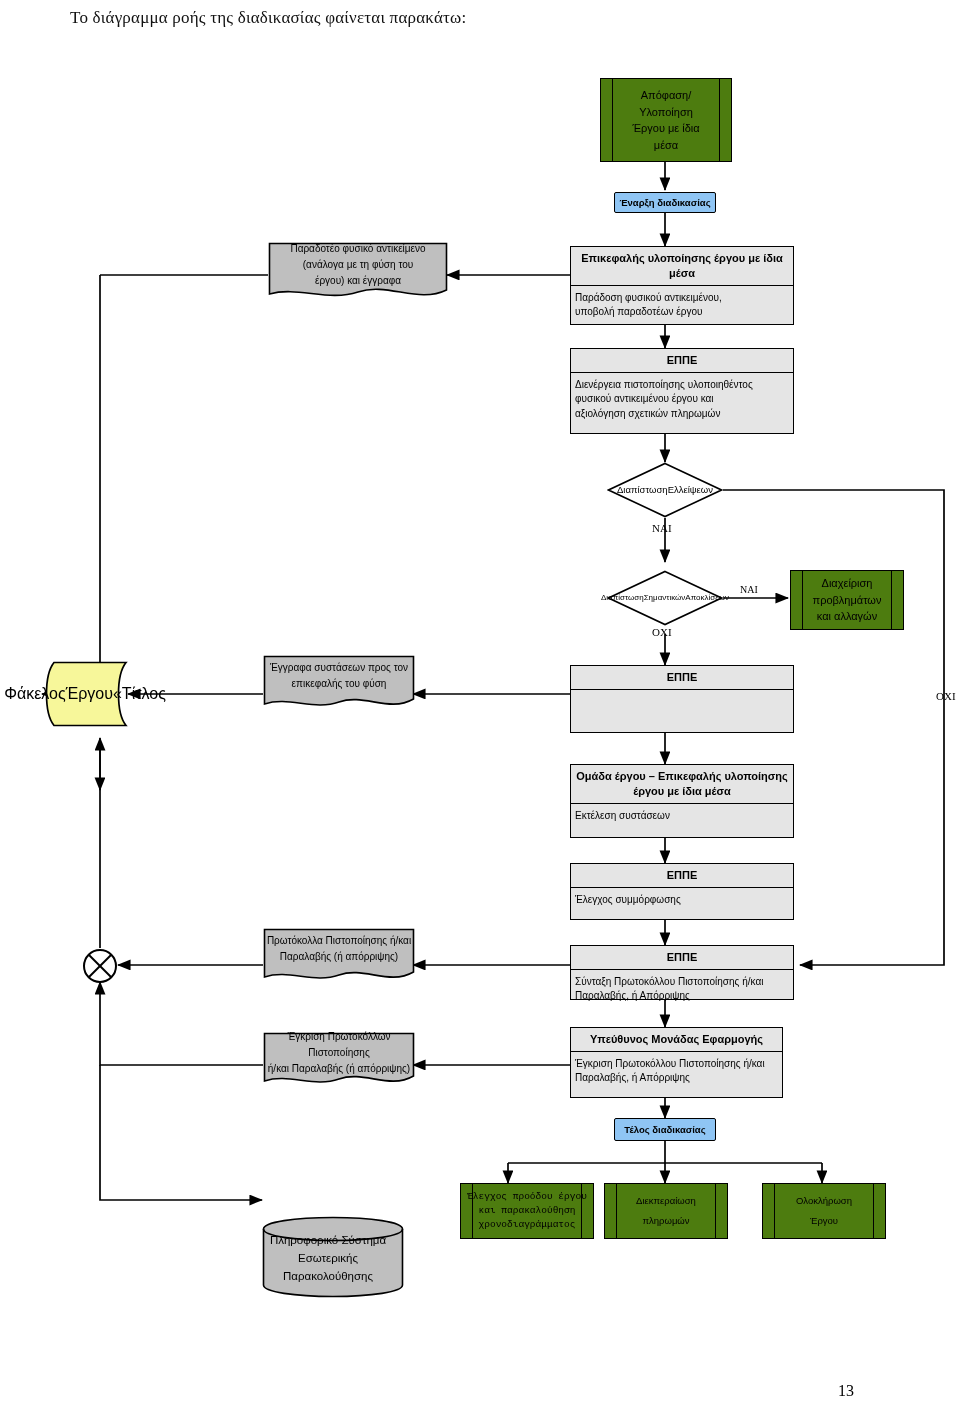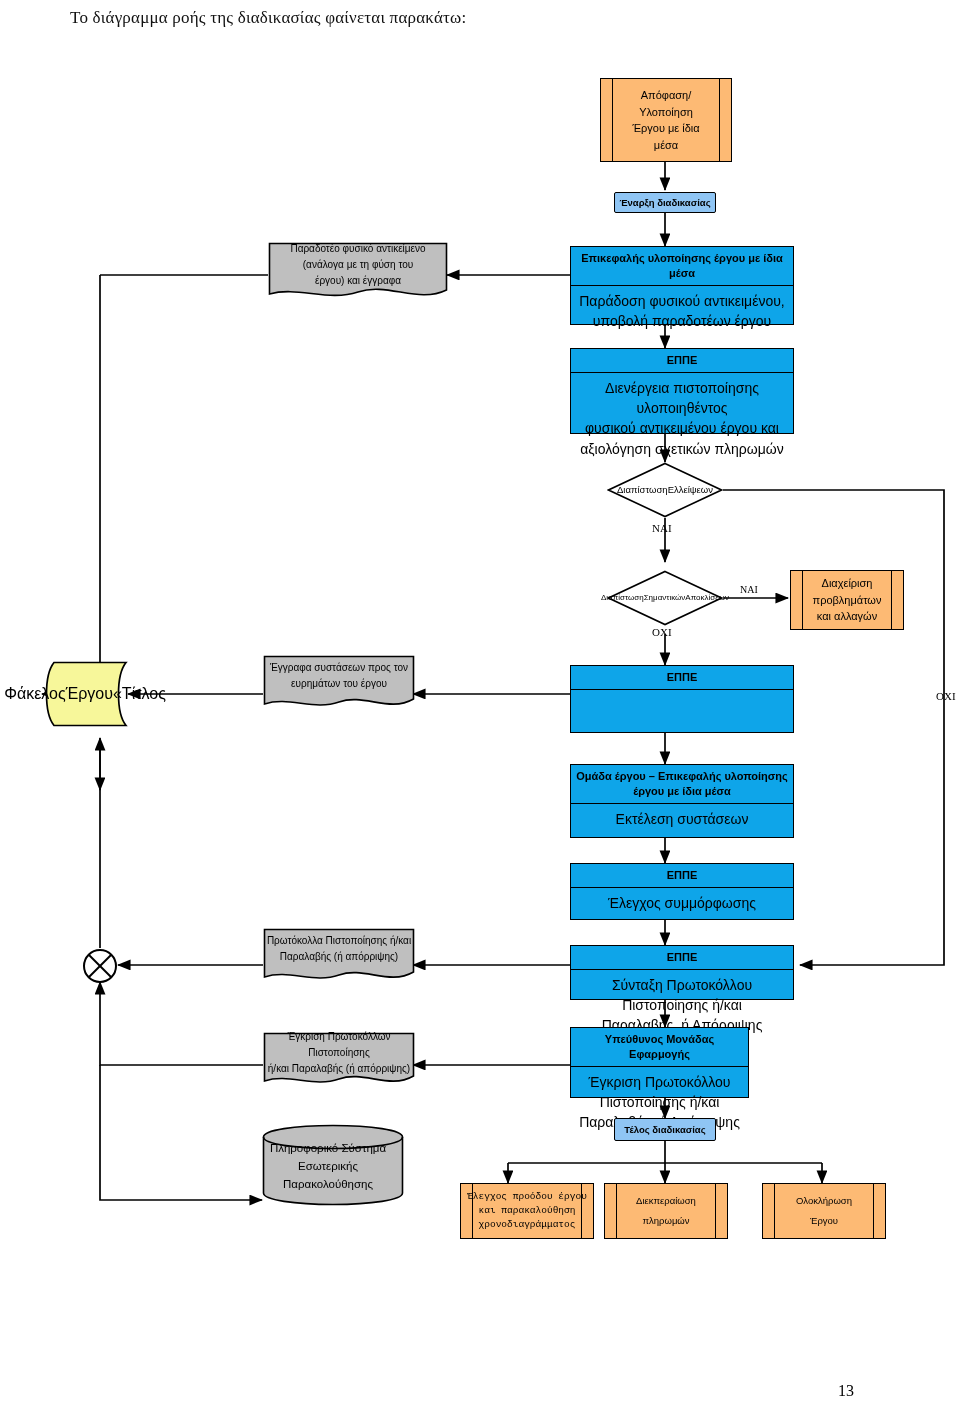--- a/index.html
+++ b/index.html
@@ -16,27 +16,27 @@
     position:absolute;left:70px;top:8px;font-size:17px;color:#111;
     font-family:"Liberation Serif","DejaVu Serif",serif;letter-spacing:.2px;white-space:nowrap;
   }
   .pageno{position:absolute;left:838px;top:1382px;font-size:16px;
     font-family:"Liberation Serif","DejaVu Serif",serif;}
 
   
   .node{position:absolute;box-sizing:border-box;}
 
   
-  .proc{border:1.6px solid #000;background:#0ea5e9;}
+  .proc{border:1.6px solid #000;background:#e5e5e5;}
   .proc .hdr{border-bottom:1.6px solid #000;font-weight:bold;font-size:11px;
     padding:4px 4px;text-align:center;line-height:1.35;}
-  .proc .bdy{font-size:14px;padding:5px 4px;text-align:center;line-height:1.45;}
-
-  
-  .predef{border:1.6px solid #000;background:#fdba74;position:absolute;}
+  .proc .bdy{font-size:10px;padding:5px 4px;line-height:1.45;}
+
+  
+  .predef{border:1.6px solid #000;background:#4d7c0f;position:absolute;}
   .predef:before,.predef:after{content:"";position:absolute;top:0;bottom:0;width:0;
      border-left:1.6px solid #000;}
   .predef:before{left:11px;} .predef:after{right:11px;}
   .predef .inner{position:absolute;inset:0;display:flex;flex-direction:column;
      align-items:center;justify-content:center;text-align:center;font-size:11px;line-height:1.5;}
 
   
   .docshape{position:absolute;}
   .docshape .label{position:absolute;left:0;right:0;top:0;display:flex;flex-direction:column;
      align-items:center;justify-content:center;text-align:center;font-size:10px;line-height:1.6;}
@@ -221,21 +221,21 @@
       <span>«Τίτλος</span>
     </div>
   </div>
 
   <div class="docshape" style="left:263px;top:655px;width:152px;height:58px;">
     <svg width="152" height="58" viewBox="0 0 152 58">
       <path d="M1.5,1.5 H150.5 V44 C126,58 101,38 76,47 C51,56 26,41 1.5,49 Z" fill="#bfbfbf" stroke="#000" stroke-width="1.6"></path>
     </svg>
     <div class="label" style="height:42px;">
       <span>Έγγραφα συστάσεων προς τον</span>
-      <span>ευρημάτων του έργου</span>
+      <span>επικεφαλής του φύση</span>
     </div>
   </div>
 
   <div class="node proc" style="left:570px;top:665px;width:224px;height:68px;">
     <div class="hdr">ΕΠΠΕ</div>
   </div>
 
   <div class="node proc" style="left:570px;top:764px;width:224px;height:74px;">
     <div class="hdr">Ομάδα έργου – Επικεφαλής υλοποίησης έργου με ίδια μέσα</div>
     <div class="bdy">
@@ -271,41 +271,41 @@
   <div class="docshape" style="left:263px;top:1032px;width:152px;height:58px;">
     <svg width="152" height="58" viewBox="0 0 152 58">
       <path d="M1.5,1.5 H150.5 V44 C126,58 101,38 76,47 C51,56 26,41 1.5,49 Z" fill="#bfbfbf" stroke="#000" stroke-width="1.6"></path>
     </svg>
     <div class="label" style="height:42px;">
       <span>Έγκριση Πρωτοκόλλων Πιστοποίησης</span>
       <span>ή/και Παραλαβής (ή απόρριψης)</span>
     </div>
   </div>
 
-  <div class="node proc" style="left:570px;top:1027px;width:179px;height:71px;">
+  <div class="node proc" style="left:570px;top:1027px;width:213px;height:71px;">
     <div class="hdr">Υπεύθυνος Μονάδας Εφαρμογής</div>
     <div class="bdy">
       <div>Έγκριση Πρωτοκόλλου Πιστοποίησης ή/και</div>
       <div>Παραλαβής, ή Απόρριψης</div>
     </div>
   </div>
 
   <div class="node pill" style="left:614px;top:1118px;width:102px;height:23px;">
     <span>Τέλος διαδικασίας</span>
   </div>
 
   <div class="node" style="left:82px;top:948px;width:36px;height:36px;">
     <svg width="36" height="36" viewBox="0 0 36 36">
       <circle cx="18" cy="18" r="16" fill="#fff" stroke="#000" stroke-width="2"></circle>
       <line x1="6.5" y1="6.5" x2="29.5" y2="29.5" stroke="#000" stroke-width="2"></line>
       <line x1="29.5" y1="6.5" x2="6.5" y2="29.5" stroke="#000" stroke-width="2"></line>
     </svg>
   </div>
 
-  <div class="db" style="left:262px;top:1124px;width:132px;height:82px;text-decoration:underline;">
+  <div class="db" style="left:262px;top:1216px;width:132px;height:82px;text-decoration:underline;">
     <svg width="142" height="82" viewBox="0 0 142 82">
       <path d="M1.5,13 C1.5,6 33,1.5 71,1.5 C109,1.5 140.5,6 140.5,13 V69 C140.5,76 109,80.5 71,80.5 C33,80.5 1.5,76 1.5,69 Z" fill="#bfbfbf" stroke="#000" stroke-width="1.6"></path>
       <path d="M1.5,13 C1.5,20 33,24.5 71,24.5 C109,24.5 140.5,20 140.5,13" fill="none" stroke="#000" stroke-width="1.6"></path>
     </svg>
     <div class="dblab">
       <span>Πληροφορικό Σύστημα</span>
       <span>Εσωτερικής</span>
       <span>Παρακολούθησης</span>
     </div>
   </div>

